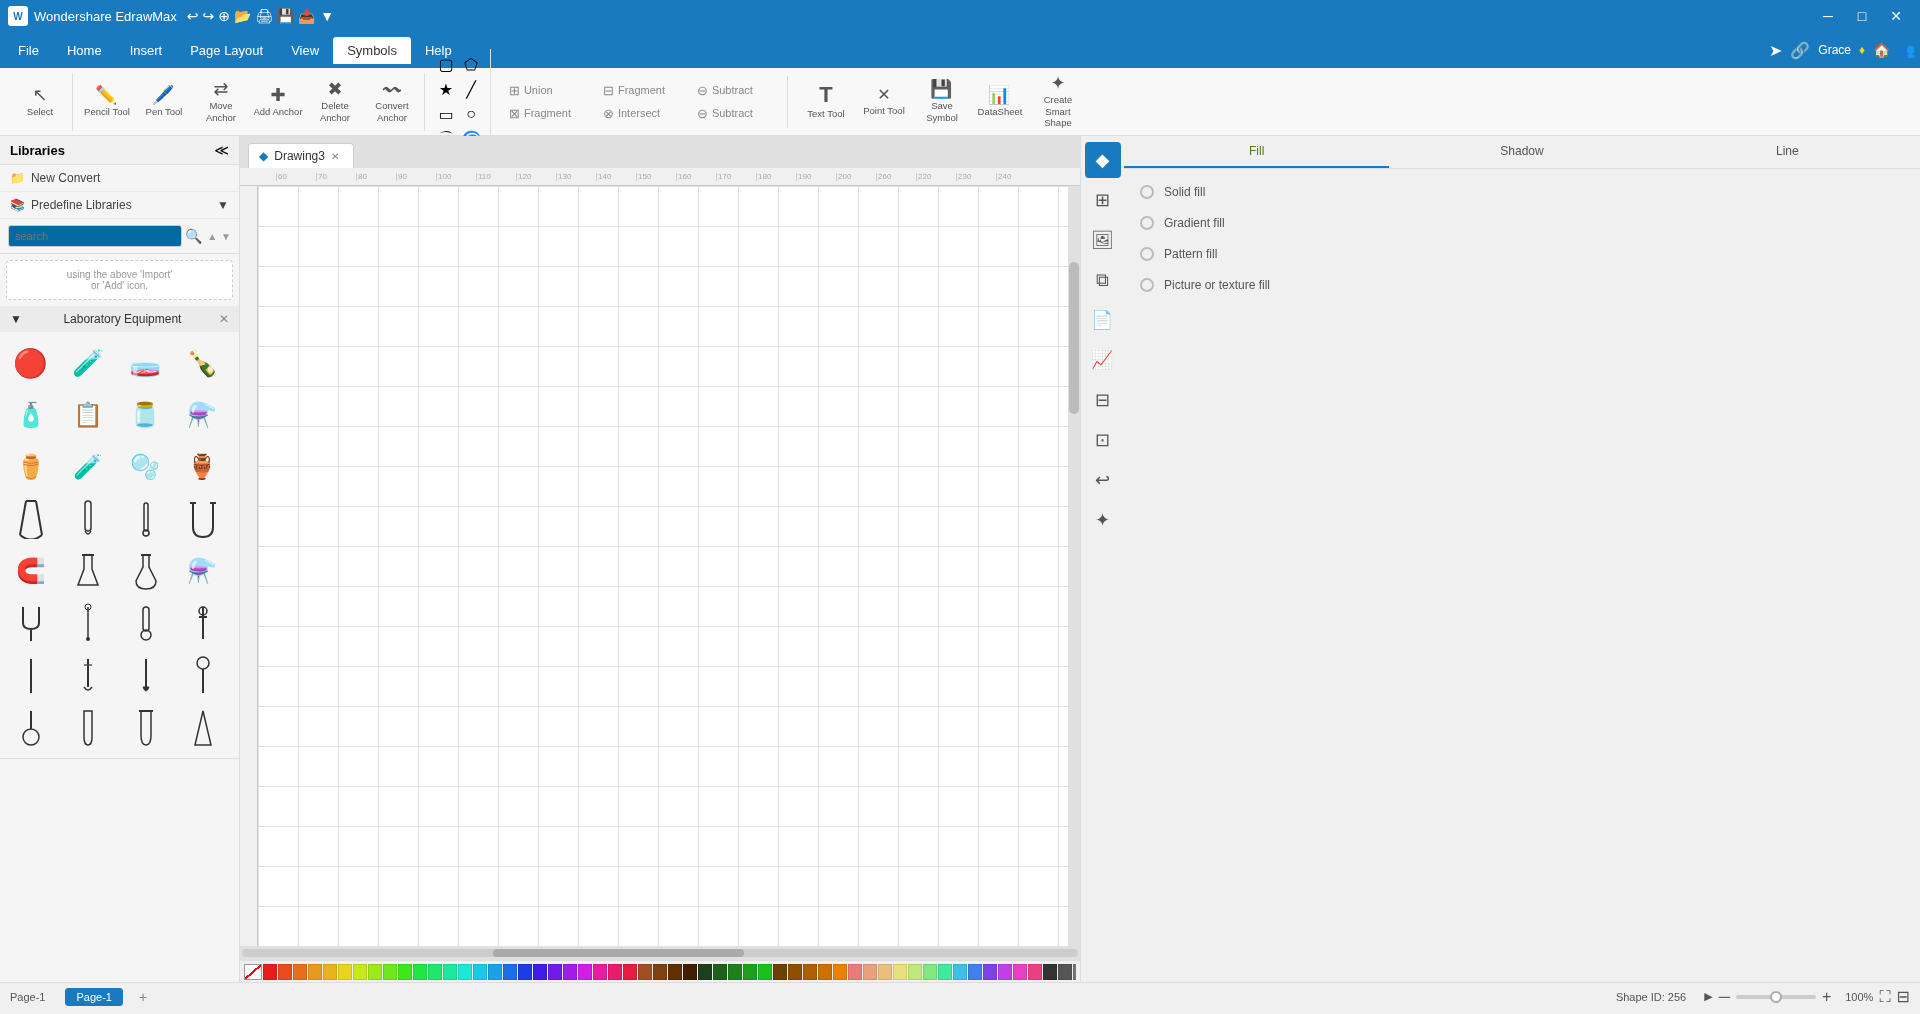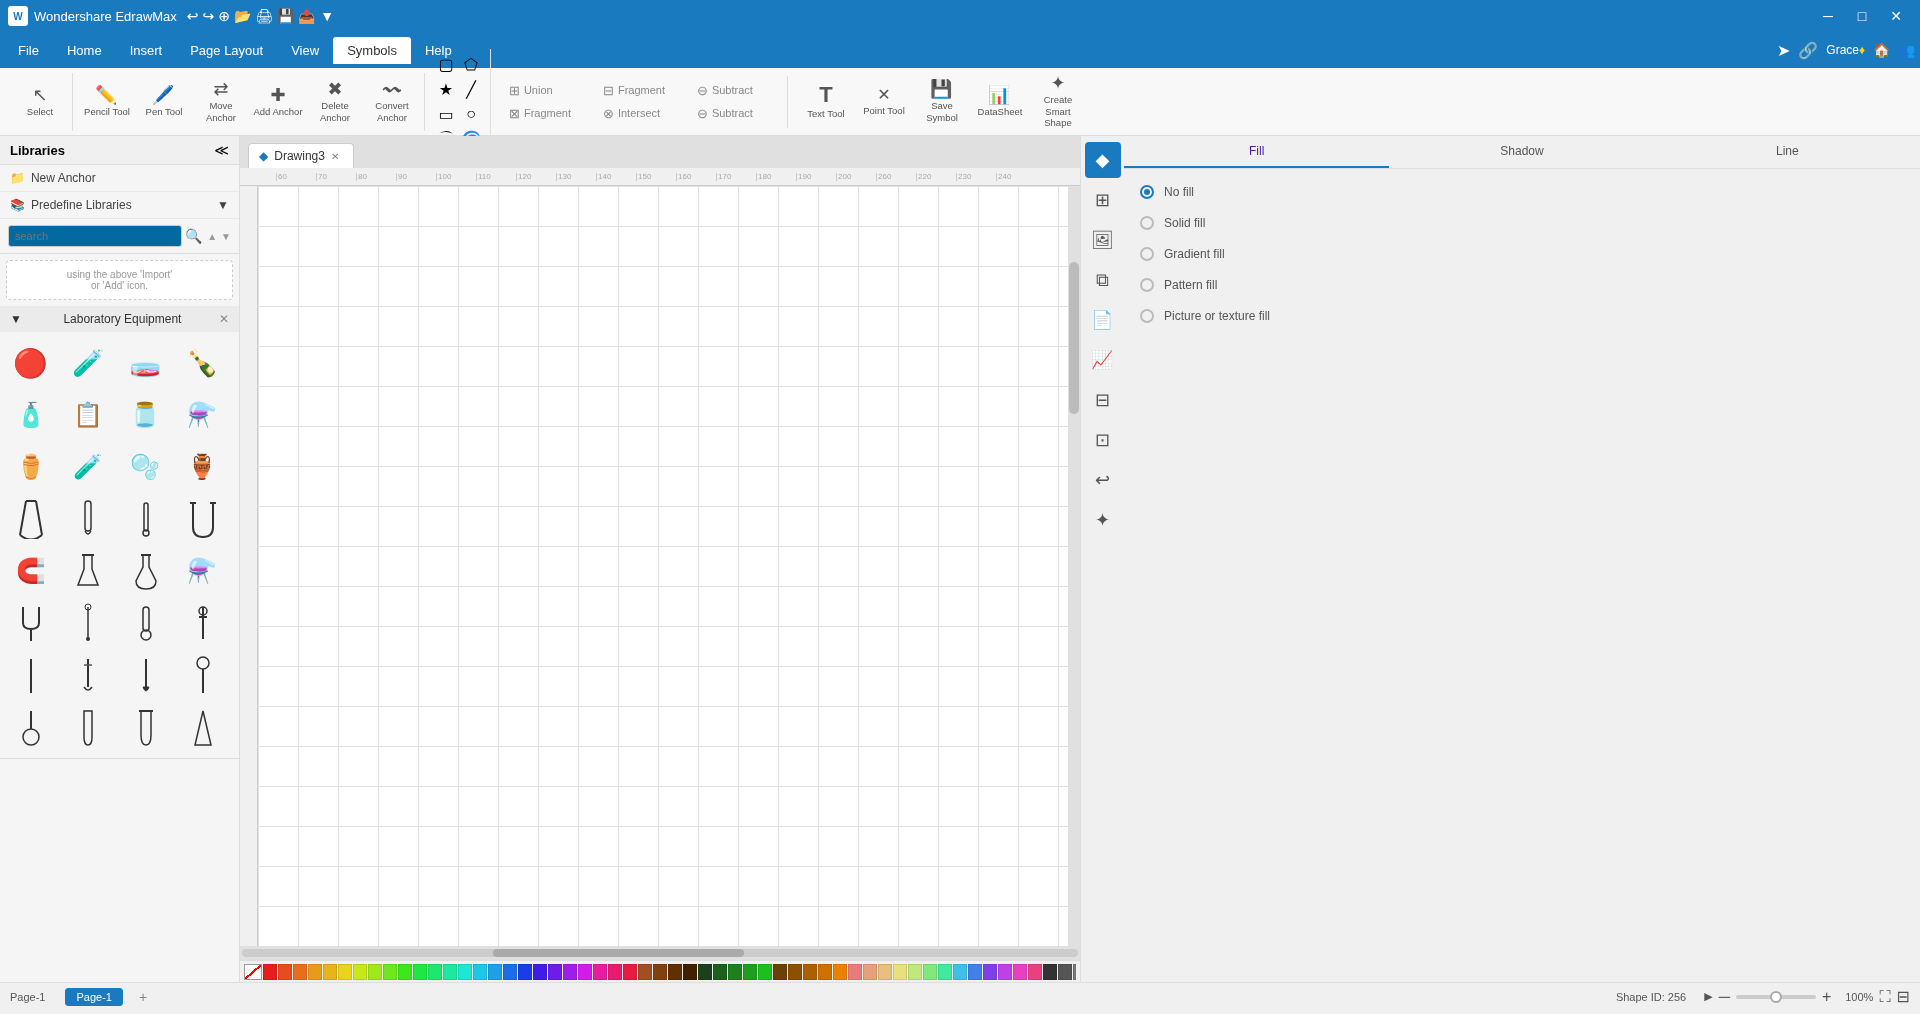--- a/index.html
+++ b/index.html
@@ -31,21 +31,21 @@
     }
     #menubar .menu-item {
       color: white;
       padding: 6px 14px;
       cursor: pointer;
       border-radius: 3px;
       font-size: 13px;
     }
     #menubar .menu-item.active { background: white; color: #333; border-radius: 3px 3px 0 0; }
     #menubar .right { margin-left: auto; display: flex; align-items: center; gap: 8px; color: white; font-size: 12px; }
-    #menubar .right .user { display: flex; align-items: center; gap: 0; cursor: pointer; }
+    #menubar .right .user { display: flex; align-items: center; gap: 8px; cursor: pointer; }
 
     
     #toolbar {
       height: 68px;
       background: #f8f8f8;
       border-bottom: 1px solid #ddd;
       display: flex;
       align-items: center;
       padding: 4px 8px;
       gap: 2px;
@@ -340,21 +340,21 @@
     .fill-tab {
       flex: 1;
       padding: 8px 4px;
       text-align: center;
       cursor: pointer;
       font-size: 12px;
       color: #555;
       border-bottom: 2px solid transparent;
     }
     .fill-tab.active {
-      color: #4c1d95;
+      color: #4d7c0f;
       border-bottom: 2px solid #1a7abf;
       font-weight: 500;
     }
 
     .fill-options { display: flex; flex-direction: column; gap: 1px; padding: 8px 0; }
     .fill-option {
       display: flex;
       align-items: center;
       gap: 10px;
       padding: 8px 16px;
@@ -584,21 +584,21 @@
 
 <div id="main">
 
   <div id="left-panel">
     <div id="libraries-header">
       <span style="font-weight:600;font-size:13px;">Libraries</span>
       <span style="font-size:14px;cursor:pointer;">≪</span>
     </div>
     <div class="new-lib-btn">
       <span>📁</span>
-      <span>New Anchor</span>
+      <span>New Convert</span>
     </div>
     <div class="predefine-btn">
       <span>📚</span>
       <span>Predefine Libraries</span>
       <span style="margin-left:auto;">▼</span>
     </div>
     <div id="search-bar">
       <input type="text" style="flex: 1 1 0%; border: 1px solid rgb(204, 204, 204); border-radius: 3px; padding: 4px 6px; font-size: 11px; outline: none;" placeholder="search">
       <span class="search-icon">🔍</span>
       <div style="font-size:10px;color:#999;cursor:pointer;">▲</div>
@@ -879,24 +879,20 @@
     </div>
 
     <div id="fill-panel">
       <div id="fill-tabs">
         <div class="fill-tab active">Fill</div>
         <div class="fill-tab">Shadow</div>
         <div class="fill-tab">Line</div>
       </div>
       <div class="fill-options">
         <div class="fill-option">
-          <div class="radio checked"></div>
-          <span>No fill</span>
-        </div>
-        <div class="fill-option">
           <div class="radio"></div>
           <span>Solid fill</span>
         </div>
         <div class="fill-option">
           <div class="radio"></div>
           <span>Gradient fill</span>
         </div>
         <div class="fill-option">
           <div class="radio"></div>
           <span>Pattern fill</span>

